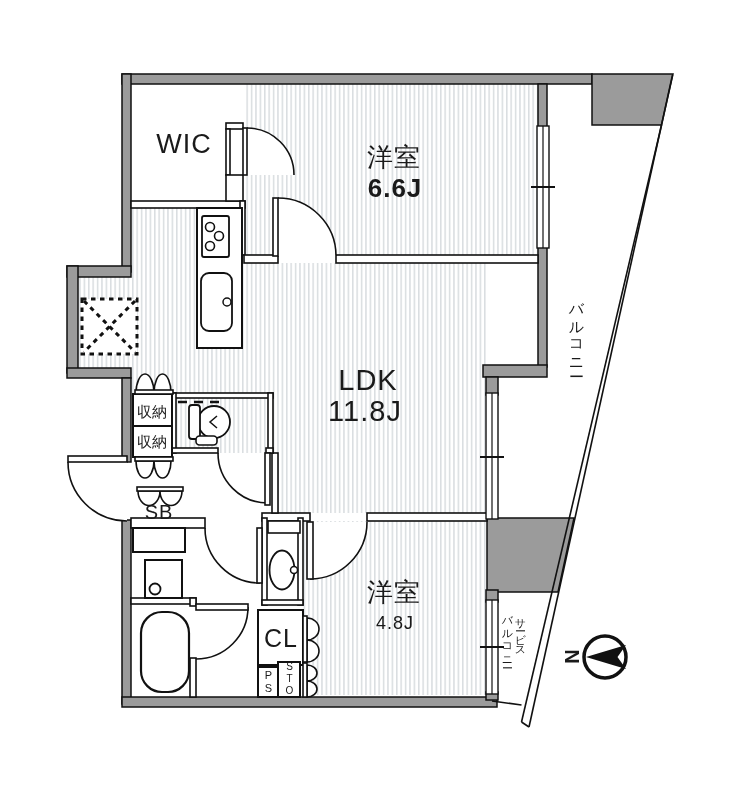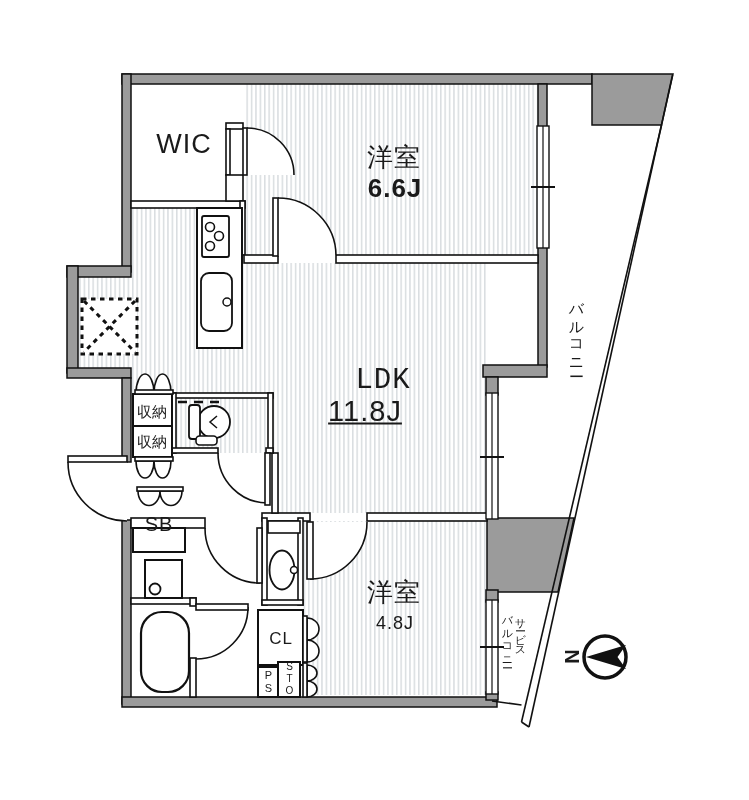--- a/index.html
+++ b/index.html
@@ -243,31 +243,31 @@
     <circle cx="605" cy="657" r="21" fill="#ffffff" stroke="#111111" stroke-width="3.5"></circle>
     <polygon points="586,657 626,645 617.5,657 626,669" fill="#111111" stroke="none"></polygon>
   </g>
 </svg>
 
 <div class="lbl" style="left:184px;top:144px;font-size:27px;">WIC</div>
 
 <div class="lbl" style="left:394px;top:157px;font-size:26px;">洋室</div>
 <div class="lbl" style="left:395px;top:188px;font-size:26px;font-weight:bold;">6.6J</div>
 
-<div class="lbl" style="left:383px;top:380px;font-size:29px;font-family:Liberation Mono, monospace;">LDK</div>
-<div class="lbl" style="left:365px;top:411px;font-size:29px;text-decoration:underline;">11.8J</div>
+<div class="lbl" style="left:368px;top:380px;font-size:29px;">LDK</div>
+<div class="lbl" style="left:365px;top:411px;font-size:29px;">11.8J</div>
 
 <div class="lbl" style="left:394px;top:592px;font-size:26px;">洋室</div>
 <div class="lbl" style="left:395px;top:623px;font-size:18px;">4.8J</div>
 
 <div class="lbl" style="left:152px;top:411px;font-size:15px;letter-spacing:0;">収納</div>
 <div class="lbl" style="left:152px;top:441px;font-size:15px;letter-spacing:0;">収納</div>
 
-<div class="lbl" style="left:159px;top:524px;font-size:20px;">SB</div>
-<div class="lbl" style="left:281px;top:638px;font-size:17px;">CL</div>
+<div class="lbl" style="left:159px;top:512px;font-size:20px;">SB</div>
+<div class="lbl" style="left:281px;top:638px;font-size:25px;">CL</div>
 
 <div class="lbl stack" style="left:268px;top:682px;font-size:11px;">PS</div>
 <div class="lbl stack" style="left:289px;top:679px;font-size:10px;">STO</div>
 
 <div class="lbl v" style="left:577px;top:331px;font-size:15px;">バルコニー</div>
 <div class="lbl v" style="left:520px;top:632px;font-size:11px;letter-spacing:1px;">サービス</div>
 <div class="lbl v" style="left:507px;top:636px;font-size:11px;letter-spacing:1px;">バルコニー</div>
 
 <div class="lbl north" style="left:572px;top:656px;font-size:20px;">N</div>
 

